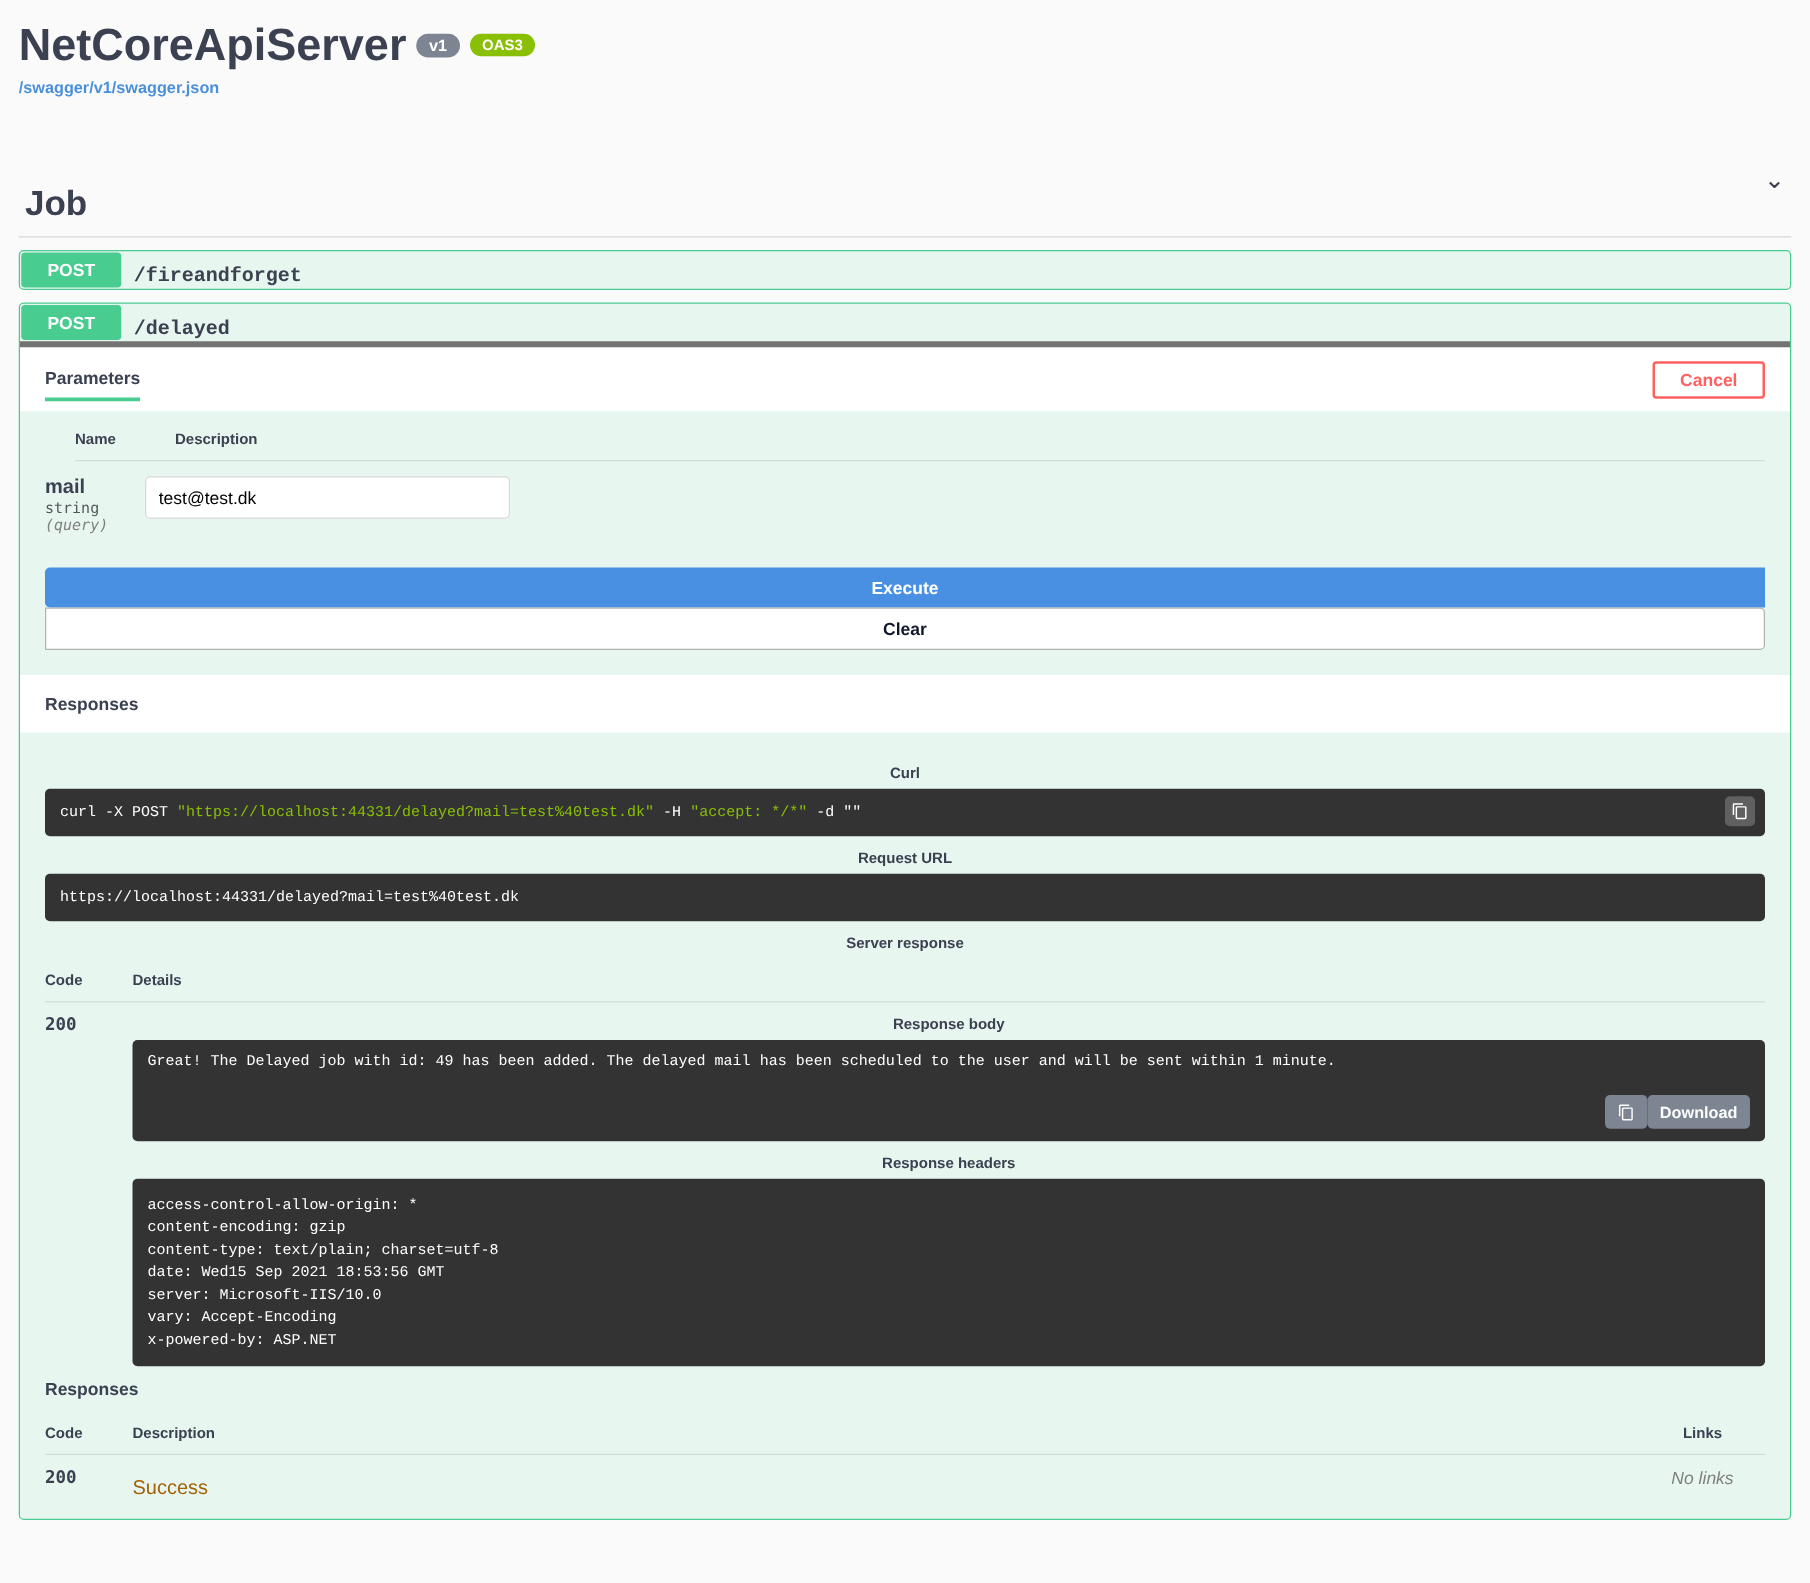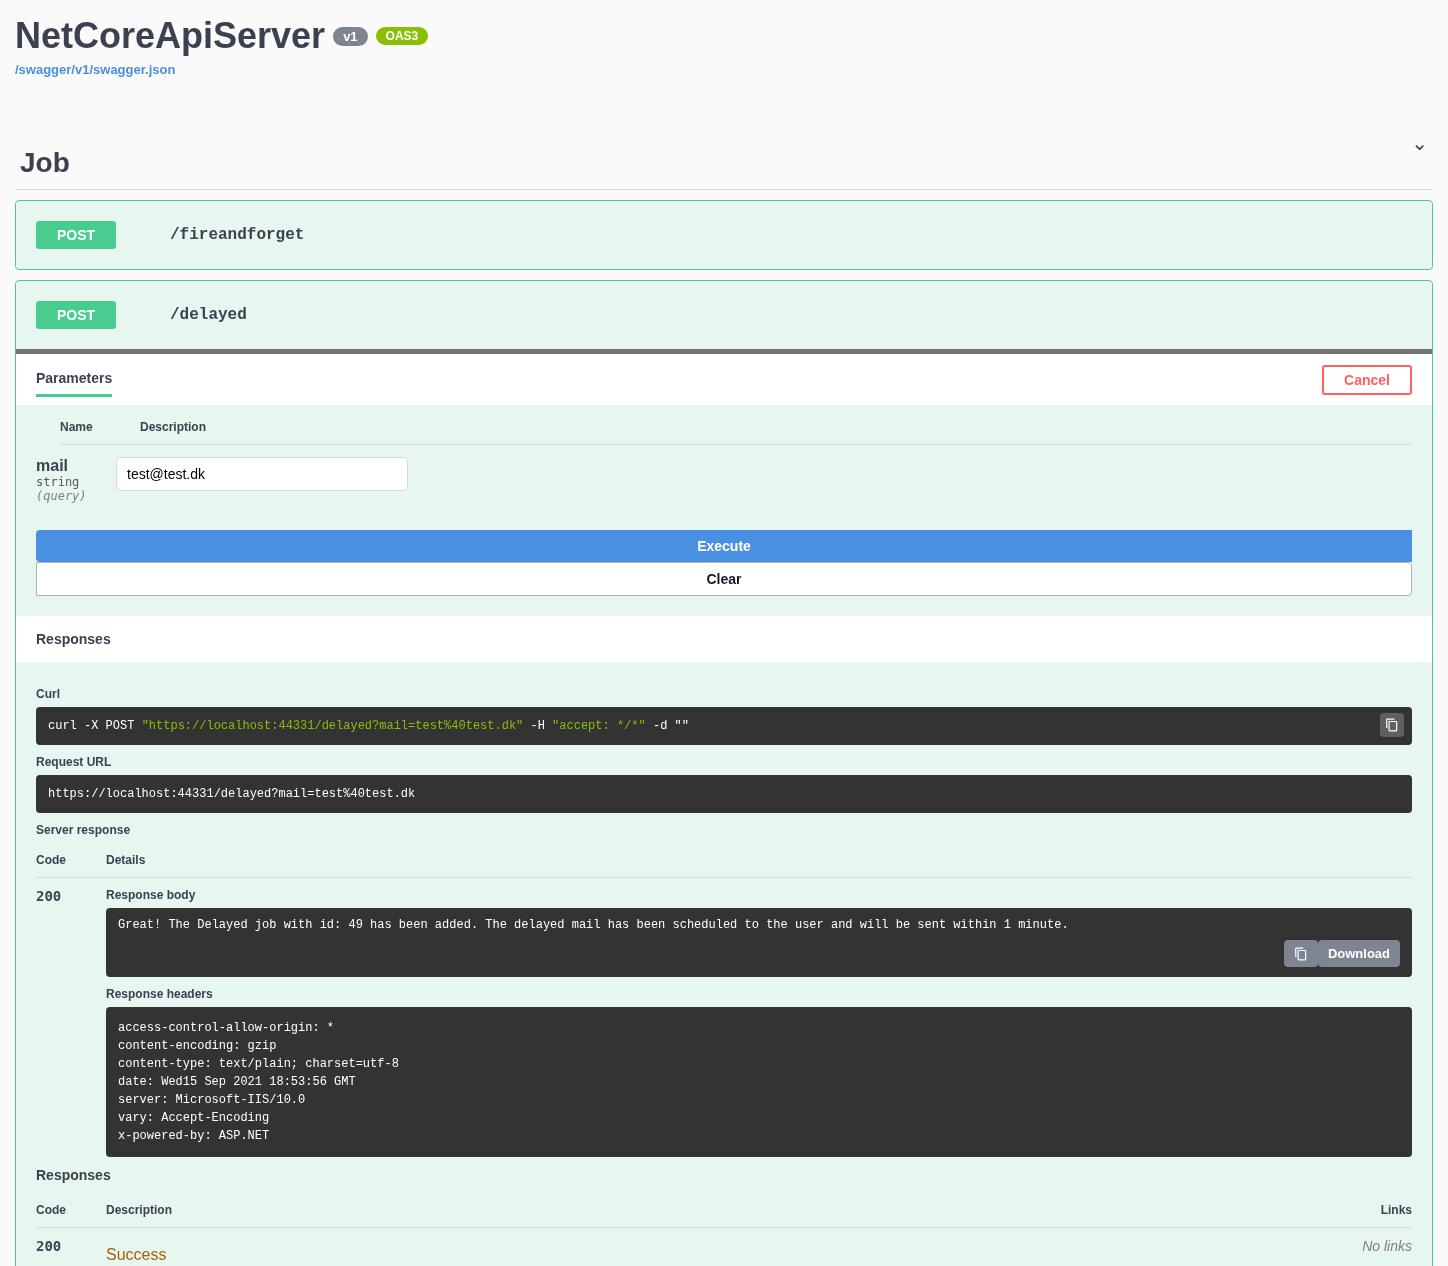--- a/index.html
+++ b/index.html
@@ -10,21 +10,21 @@
 .title { font-size: 36px; font-weight: 700; color: #3b4151; }
 .badge-v1 { background: #7d8492; color: #fff; font-size: 13px; font-weight: 700; padding: 2px 10px; border-radius: 12px; }
 .badge-oas { background: #89bf04; color: #fff; font-size: 12px; font-weight: 700; padding: 2px 10px; border-radius: 12px; }
 .swagger-link { color: #4a90d9; font-size: 13px; margin-top: 5px; display: inline-block; font-weight: bold; }
 
 .section-header { display: flex; justify-content: space-between; align-items: center; padding: 10px 5px; border-bottom: 1px solid #d8d8d8; margin-top: 20px; cursor: pointer; }
 .section-title { font-size: 28px; font-weight: 700; color: #3b4151; margin-top: 40px; }
 .chevron { font-size: 20px; }
 
 .opblock { border: 1px solid #49cc90; border-radius: 4px; margin-top: 10px; background: #e8f6f0; overflow: hidden; }
-.opblock-summary { display: flex; align-items: center; padding: 20px; cursor: pointer; gap: 44px; }
+.opblock-summary { display: flex; align-items: flex-end; padding: 1px; cursor: pointer; }
 .method-badge { background: #49cc90; color: #fff; font-weight: 700; font-size: 14px; padding: 6px 15px; border-radius: 3px; min-width: 80px; text-align: center; }
 .path { font-family: "Courier New", monospace; font-weight: 700; font-size: 16px; margin-left: 10px; color: #3b4151; }
 
 .opblock-body { border-top: 5px solid #737373; }
 .tab-header { display: flex; justify-content: space-between; align-items: center; background: #fff; padding: 8px 20px; }
 .tab-param { font-weight: 700; font-size: 14px; padding: 8px 0; border-bottom: 3px solid #49cc90; }
 .btn-cancel { background: #fff; border: 2px solid #ff6060; color: #ff6060; font-weight: 700; padding: 5px 20px; border-radius: 3px; cursor: pointer; font-size: 14px; }
 
 .params-table { padding: 15px 20px; }
 .params-head { display: flex; font-weight: 700; font-size: 12px; padding-bottom: 10px; border-bottom: 1px solid rgba(0,0,0,0.1); margin-left: 24px; }
@@ -37,41 +37,41 @@
 .param-name .ploc { font-family: monospace; font-size: 12px; color: #808080; font-style: italic; }
 .param-input input { width: 292px; padding: 8px 10px; border: 1px solid #d9d9d9; border-radius: 4px; font-size: 14px; }
 
 .btn-row { display: flex; padding: 0 20px 20px; gap: 0; flex-direction: column; }
 .btn-execute { flex: 1; background: #4990e2; color: #fff; border: none; font-weight: 700; padding: 8px; cursor: pointer; border-radius: 4px 0 0 4px; font-size: 14px; }
 .btn-clear { flex: 1; background: #fff; color: #0f172a; border: 1px solid #b2b2b2; font-weight: 700; padding: 8px; cursor: pointer; border-radius: 0 4px 4px 0; font-size: 14px; }
 
 .responses-header { background: #fff; padding: 15px 20px; font-weight: 700; font-size: 14px; }
 
 .resp-section { padding: 15px 20px; }
-.resp-label { font-size: 12px; font-weight: 700; margin-bottom: 6px; margin-top: 10px; }
+.resp-label { font-size: 12px; font-weight: 700; margin-bottom: 6px; margin-top: 10px; text-align: center; }
 .code-block { background: #333333; color: #fff; font-family: "Courier New", monospace; font-size: 12px; padding: 10px 12px; border-radius: 4px; position: relative; line-height: 1.5; overflow-wrap: break-word; }
 .code-block .green { color: #89bf04; }
 .copy-icon { position: absolute; top: 6px; right: 8px; background: #606060; border-radius: 4px; padding: 4px; width: 24px; height: 24px; display: flex; align-items: center; justify-content: center; cursor: pointer; }
 .copy-icon svg { width: 14px; height: 14px; fill: #fff; }
 
 .resp-table-head { display: flex; font-weight: 700; font-size: 12px; padding: 10px 0; border-bottom: 1px solid rgba(0,0,0,0.1); }
 .resp-code-col { width: 70px; }
 .resp-details-col { flex: 1; }
 .resp-row { display: flex; padding-top: 10px; }
 .resp-code { font-weight: 700; font-family: monospace; }
 
 .body-block { background: #333333; border-radius: 4px; padding: 10px 12px; position: relative; }
 .body-text { font-family: "Courier New", monospace; font-size: 12px; color: #fff; }
-.body-actions { display: flex; justify-content: flex-end; gap: 0; margin-top: 8px; }
+.body-actions { display: flex; justify-content: flex-end; gap: 0; margin-top: 20px; }
 .btn-small { background: #7d8492; color: #fff; border: none; padding: 6px 10px; border-radius: 4px; font-weight: 700; font-size: 13px; cursor: pointer; display: flex; align-items: center; }
 .btn-small svg { width: 14px; height: 14px; fill: #fff; }
 
 .headers-block { background: #333333; border-radius: 4px; padding: 12px; font-family: "Courier New", monospace; font-size: 12px; color: #fff; line-height: 1.5; white-space: pre-line; }
 
-.links-col { width: 100px; text-align: right; }
+.links-col { width: 100px; text-align: center; }
 .no-links { font-style: italic; color: #808080; }
 .success-text { font-size: 16px; color: #a16207; margin-top: 8px; }
 
 .responses-doc-label { font-weight: 700; font-size: 14px; padding: 10px 0; }
 </style>
 </head>
 <body>
 
 <div class="container">
   <div class="header">

